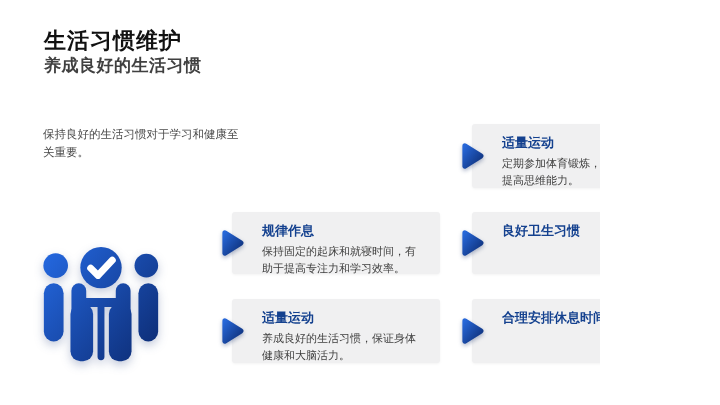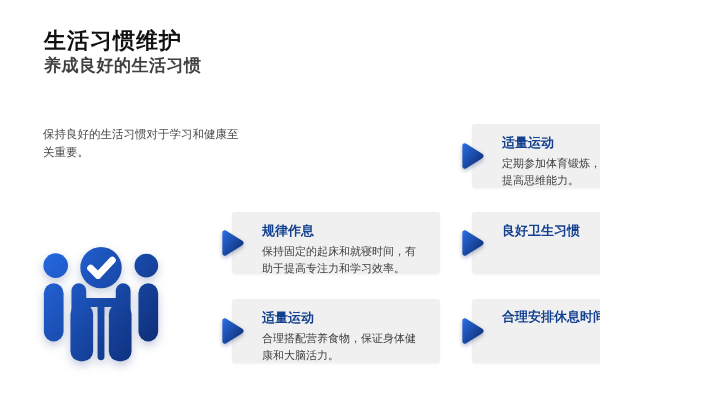--- a/index.html
+++ b/index.html
@@ -36,21 +36,21 @@
   }
   .card-arrow{
     position:absolute;left:-13px;top:50%;transform:translateY(-50%);
     width:27px;height:31px;
     filter:drop-shadow(0 2px 2px rgba(13,40,100,0.35));
   }
   #card-1{left:472px;top:124px;height:64px;}
   #card-2{left:232px;top:212px;height:62px;}
   #card-3{left:472px;top:212px;height:62px;}
   #card-4{left:232px;top:299px;height:64px;}
-  #card-5{left:472px;top:299px;height:64px;font-family:Liberation Mono, monospace;}
+  #card-5{left:472px;top:299px;height:64px;}
 </style>
 </head>
 <body>
 
 <div class="slide">
 
   <div class="title">生活习惯维护</div>
   <div class="subtitle">养成良好的生活习惯</div>
   <div class="intro">保持良好的生活习惯对于学习和健康至关重要。</div>
 
@@ -124,21 +124,21 @@
     <svg class="card-arrow" viewBox="0 0 32 36">
       <defs>
           <linearGradient id="arrGrad4" x1="0" y1="0" x2="1" y2="1">
         <stop offset="0" stop-color="#2767d8"></stop>
             <stop offset="1" stop-color="#0e2f77"></stop>
           </linearGradient>
         </defs>
       <path d="M7 6 L26 18 L7 30 Z" fill="url(#arrGrad4)" stroke="url(#arrGrad4)" stroke-width="6" stroke-linejoin="round"></path>
     </svg>
     <div class="card-title">适量运动</div>
-    <div class="card-desc">合理搭配营养食物，保证身体健康和大脑活力。</div>
+    <div class="card-desc">养成良好的生活习惯，保证身体健康和大脑活力。</div>
   </div>
 
   <div class="card" id="card-5">
     <svg class="card-arrow" viewBox="0 0 32 36">
       <defs>
           <linearGradient id="arrGrad5" x1="0" y1="0" x2="1" y2="1">
         <stop offset="0" stop-color="#2767d8"></stop>
             <stop offset="1" stop-color="#0e2f77"></stop>
           </linearGradient>
         </defs>

